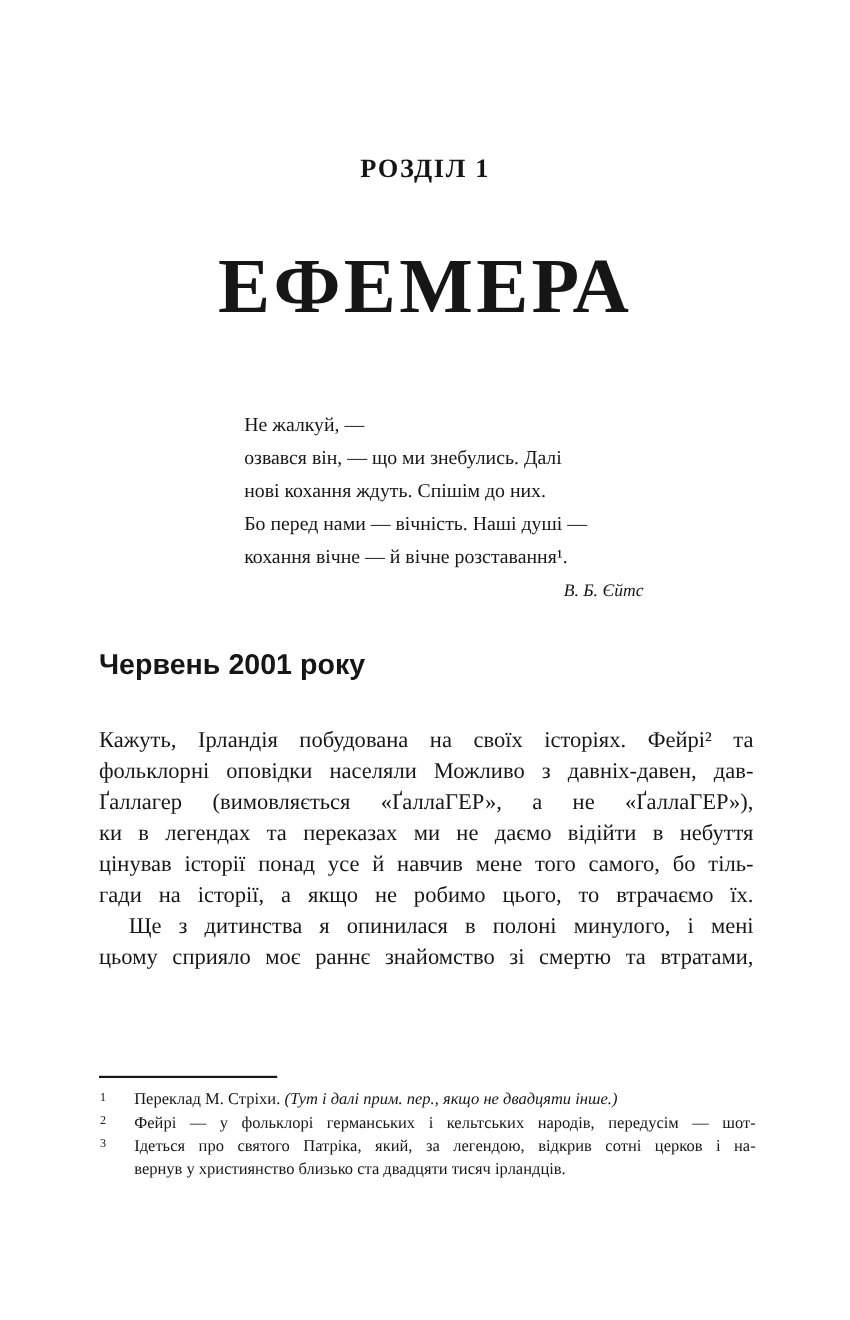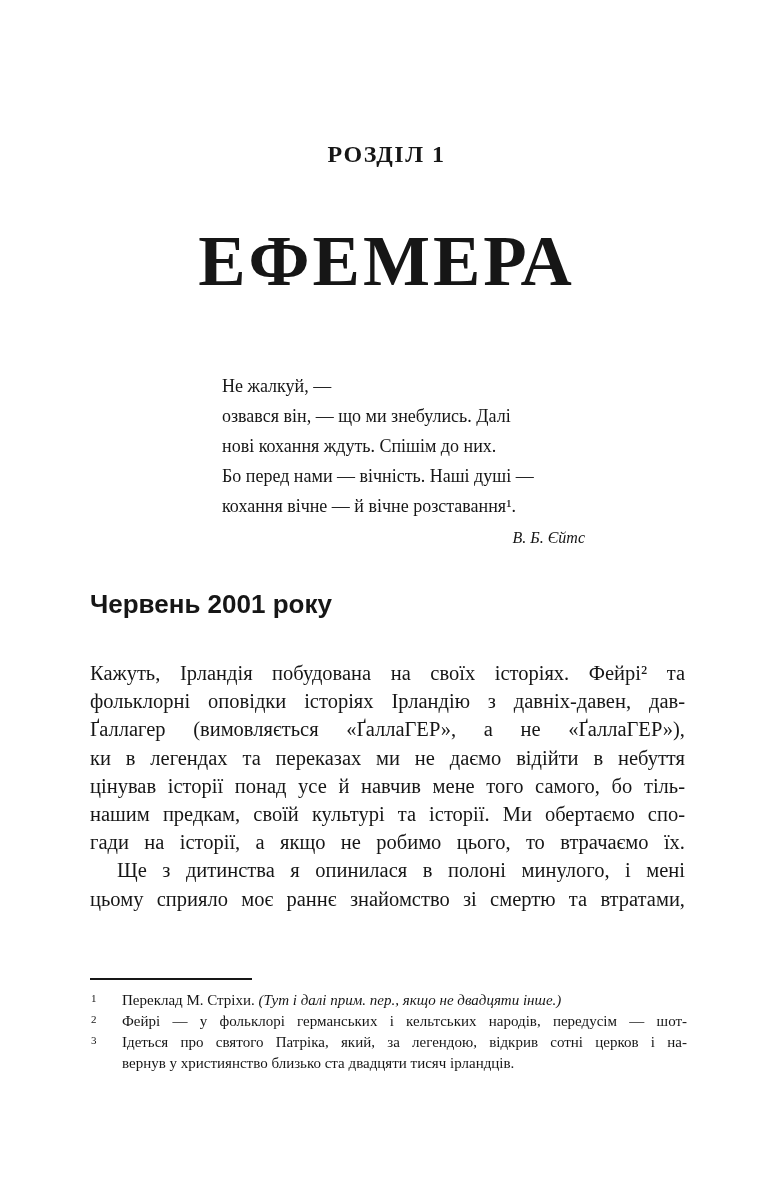--- a/index.html
+++ b/index.html
@@ -97,25 +97,24 @@
       <div class="line">кохання вічне — й вічне розставання¹.</div>
     </div>
 
   <div class="attribution">В. Б. Єйтс</div>
 
   <div class="section-heading">Червень 2001 року</div>
 
   <div class="body-text">
     <div class="para">
         <div class="line just">Кажуть, Ірландія побудована на своїх історіях. Фейрі² та</div>
-        <div class="line just">фольклорні оповідки історіях Ірландію з давніх-давен, дав-</div>
+        <div class="line just">фольклорні оповідки населяли Можливо з давніх-давен, дав-</div>
         <div class="line just">Ґаллагер (вимовляється «ҐаллаГЕР», а не «ҐаллаГЕР»),</div>
         <div class="line just">ки в легендах та переказах ми не даємо відійти в небуття</div>
         <div class="line just">цінував історії понад усе й навчив мене того самого, бо тіль-</div>
-        <div class="line just">нашим предкам, своїй культурі та історії. Ми обертаємо спо-</div>
         <div class="line just">гади на історії, а якщо не робимо цього, то втрачаємо їх.</div>
       </div>
     <div class="para indent">
         <div class="line just">Ще з дитинства я опинилася в полоні минулого, і мені</div>
         <div class="line just">цьому сприяло моє раннє знайомство зі смертю та втратами,</div>
       </div>
   </div>
 
   <hr class="fn-divider">
 

